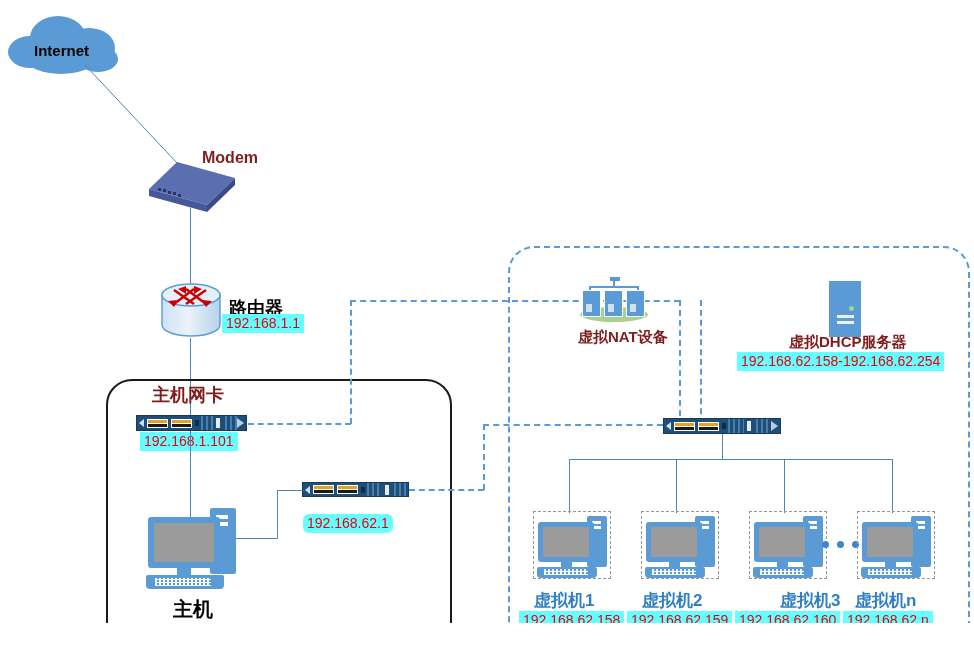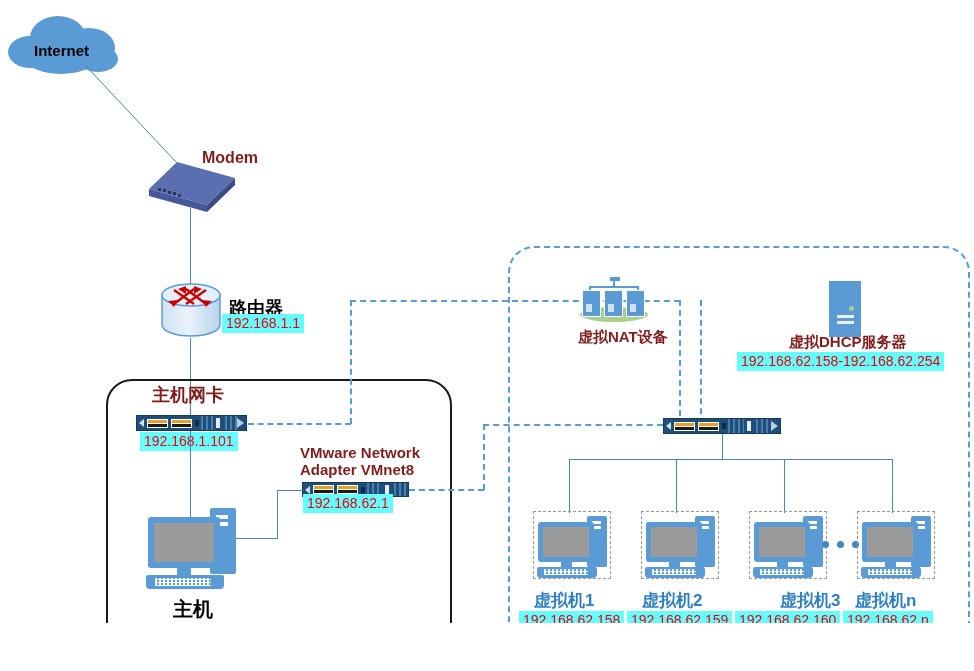--- a/index.html
+++ b/index.html
@@ -330,35 +330,31 @@
     <div class="dot"></div>
     <div class="grid"></div>
     <div class="sep"></div>
     <div class="grid"></div>
     <div class="tri-r"></div>
   </div>
   <div class="abs ip-chip" style="left:140px; top:432px;">192.168.1.101</div>
 
   <div class="abs line-v" style="left:190px; top:431px; height:104px;"></div>
 
-  <div class="abs lbl-blue" style="left:300px; top:444px; font-size:15px; text-align:left;">
-    <div>VMware Network</div>
-    <div>Adapter VMnet8</div>
-  </div>
 
   <div class="nic" style="left:302px; top:482px; width:107px; height:15px;">
     <div class="tri-l"></div>
     <div class="port"></div>
     <div class="port"></div>
     <div class="dot"></div>
     <div class="grid"></div>
     <div class="sep"></div>
     <div class="grid"></div>
   </div>
-  <div class="abs ip-chip" style="left:303px; top:494px;">192.168.62.1</div>
+  <div class="abs ip-chip" style="left:303px; top:514px;border-radius:6px;">192.168.62.1</div>
 
   <div class="abs line-v" style="left:277px; top:490px; height:49px;"></div>
   <div class="abs line-h" style="left:277px; top:490px; width:26px;"></div>
   <div class="abs line-h" style="left:232px; top:538px; width:46px;"></div>
 
   <div class="pc" style="left:146px; top:505px; width:92px; height:80px;">
     <div class="tower" style="left:64px; top:3px; width:26px; height:66px;"></div>
     <div class="tower-led" style="left:70px; top:10px; width:12px; height:4px;"></div>
     <div class="tower-led" style="left:70px; top:17px; width:12px; height:4px;"></div>
     <div class="monitor" style="left:2px; top:12px; width:72px; height:51px;"></div>

